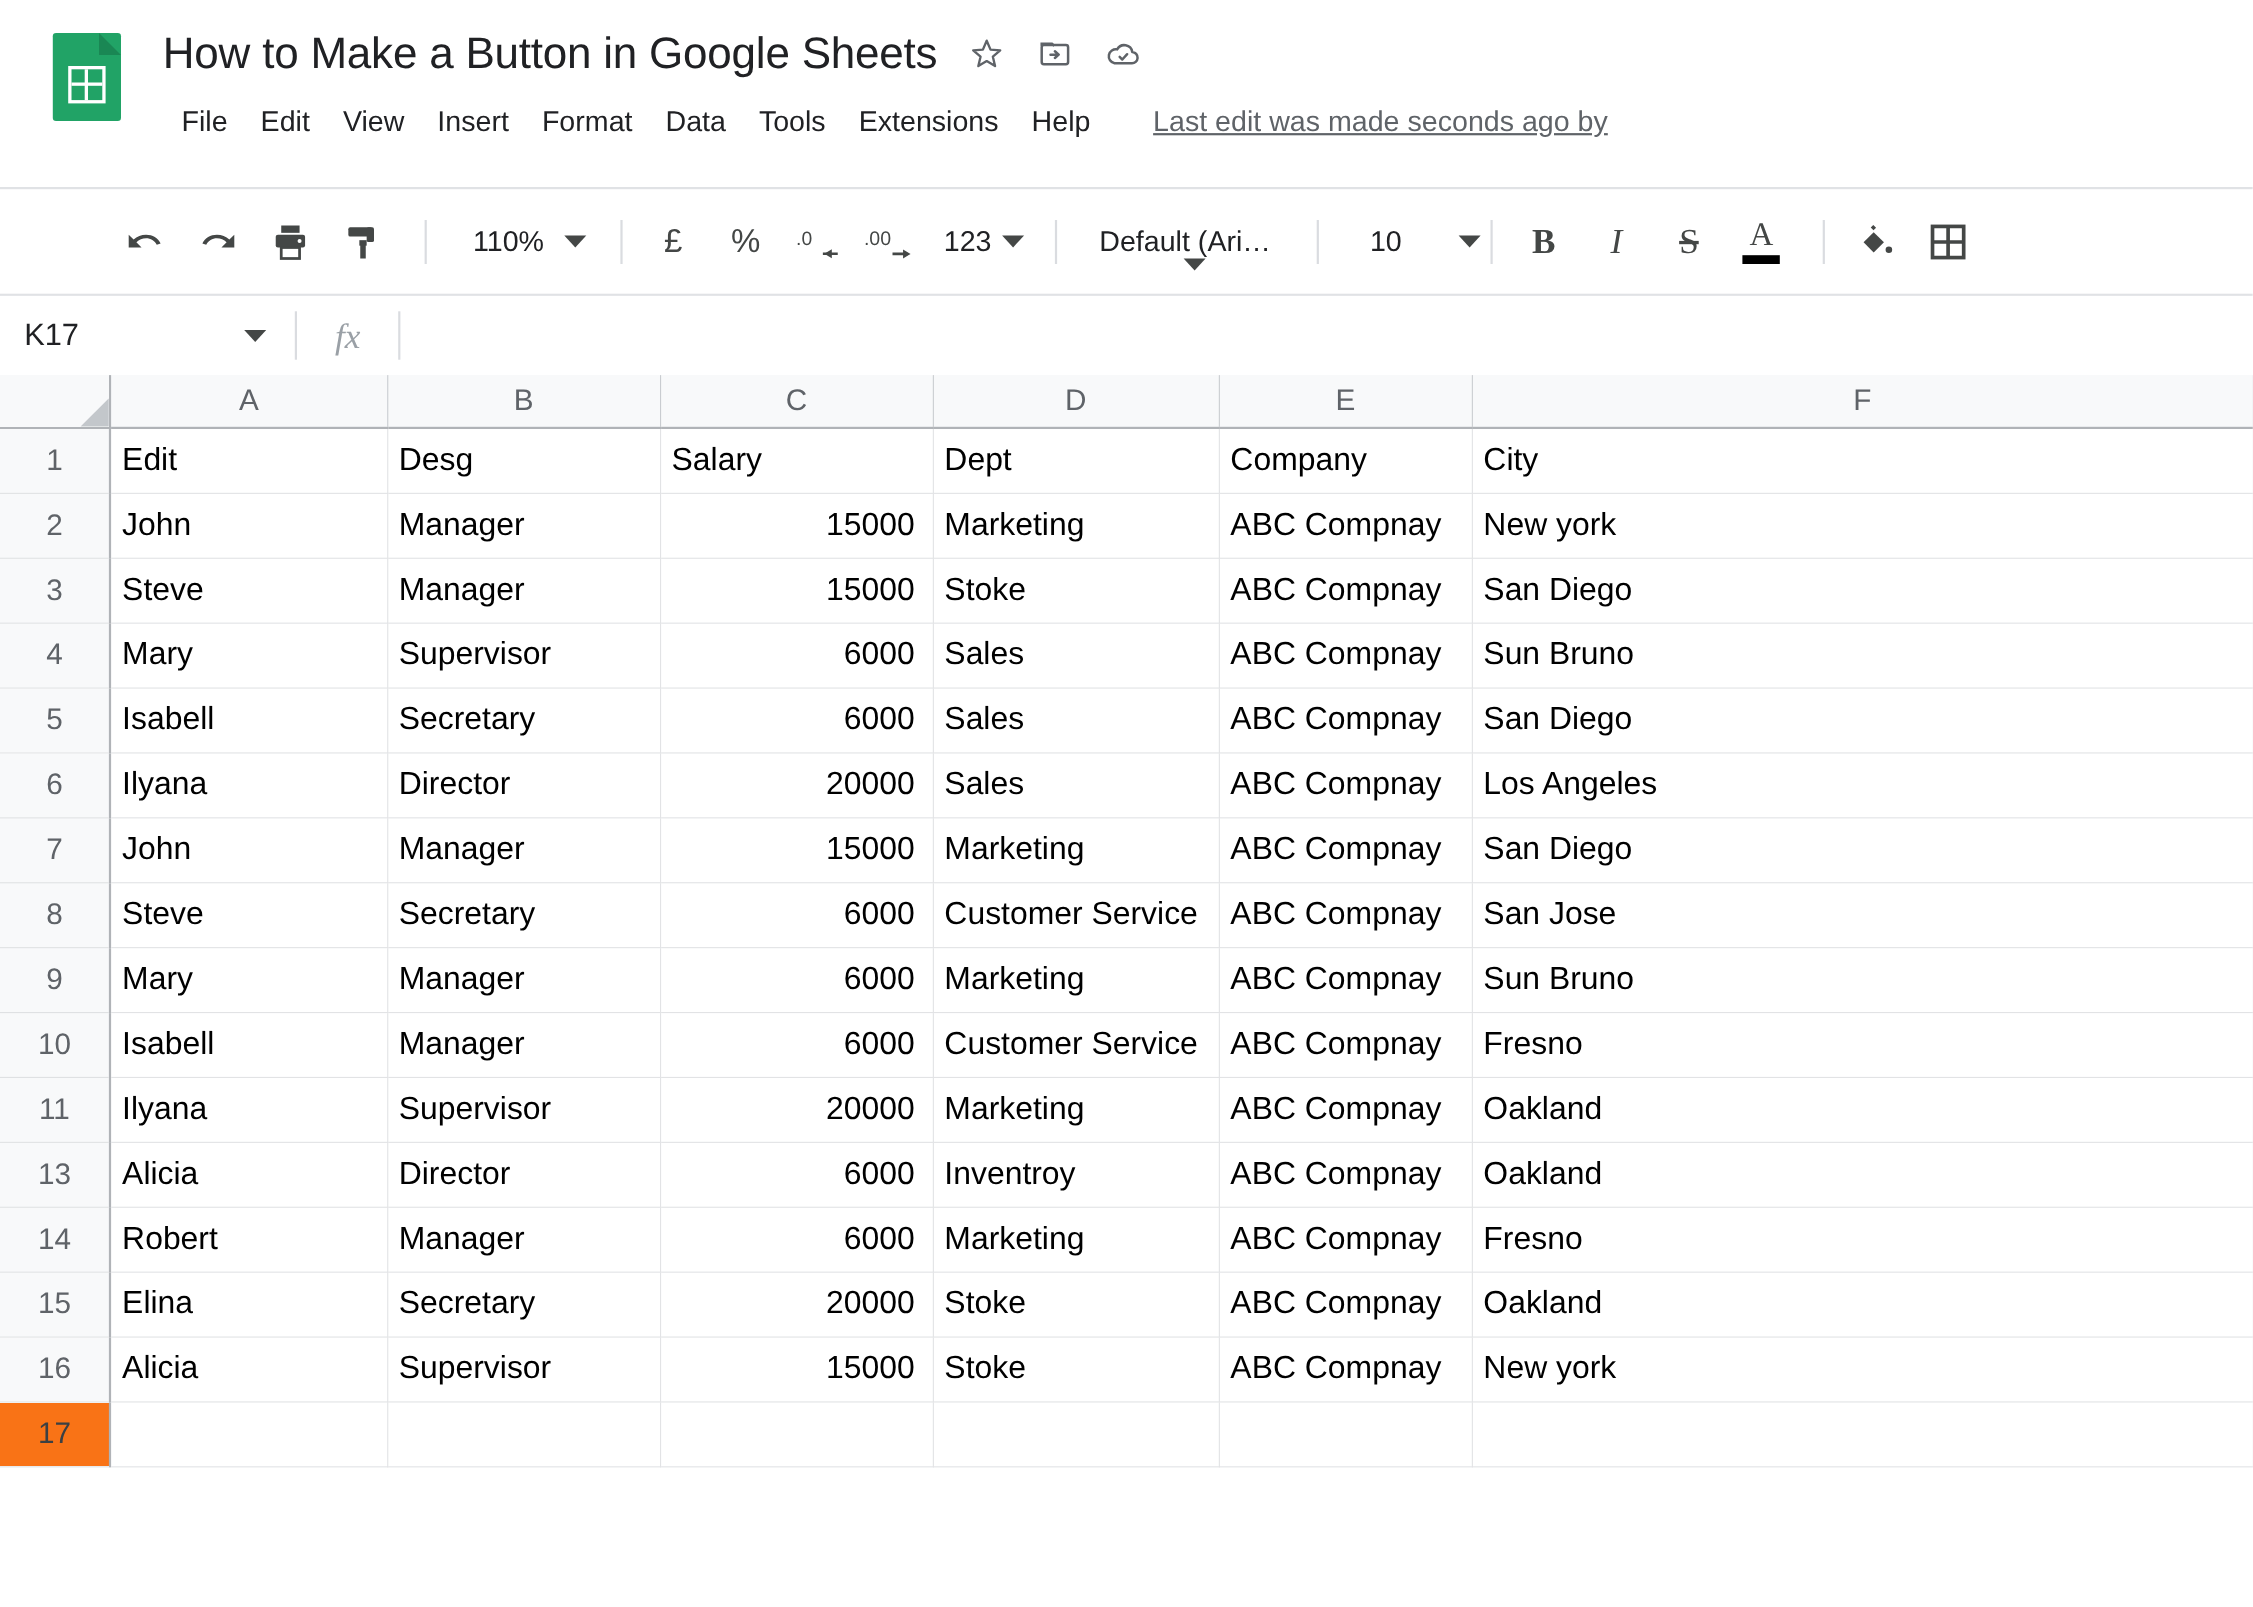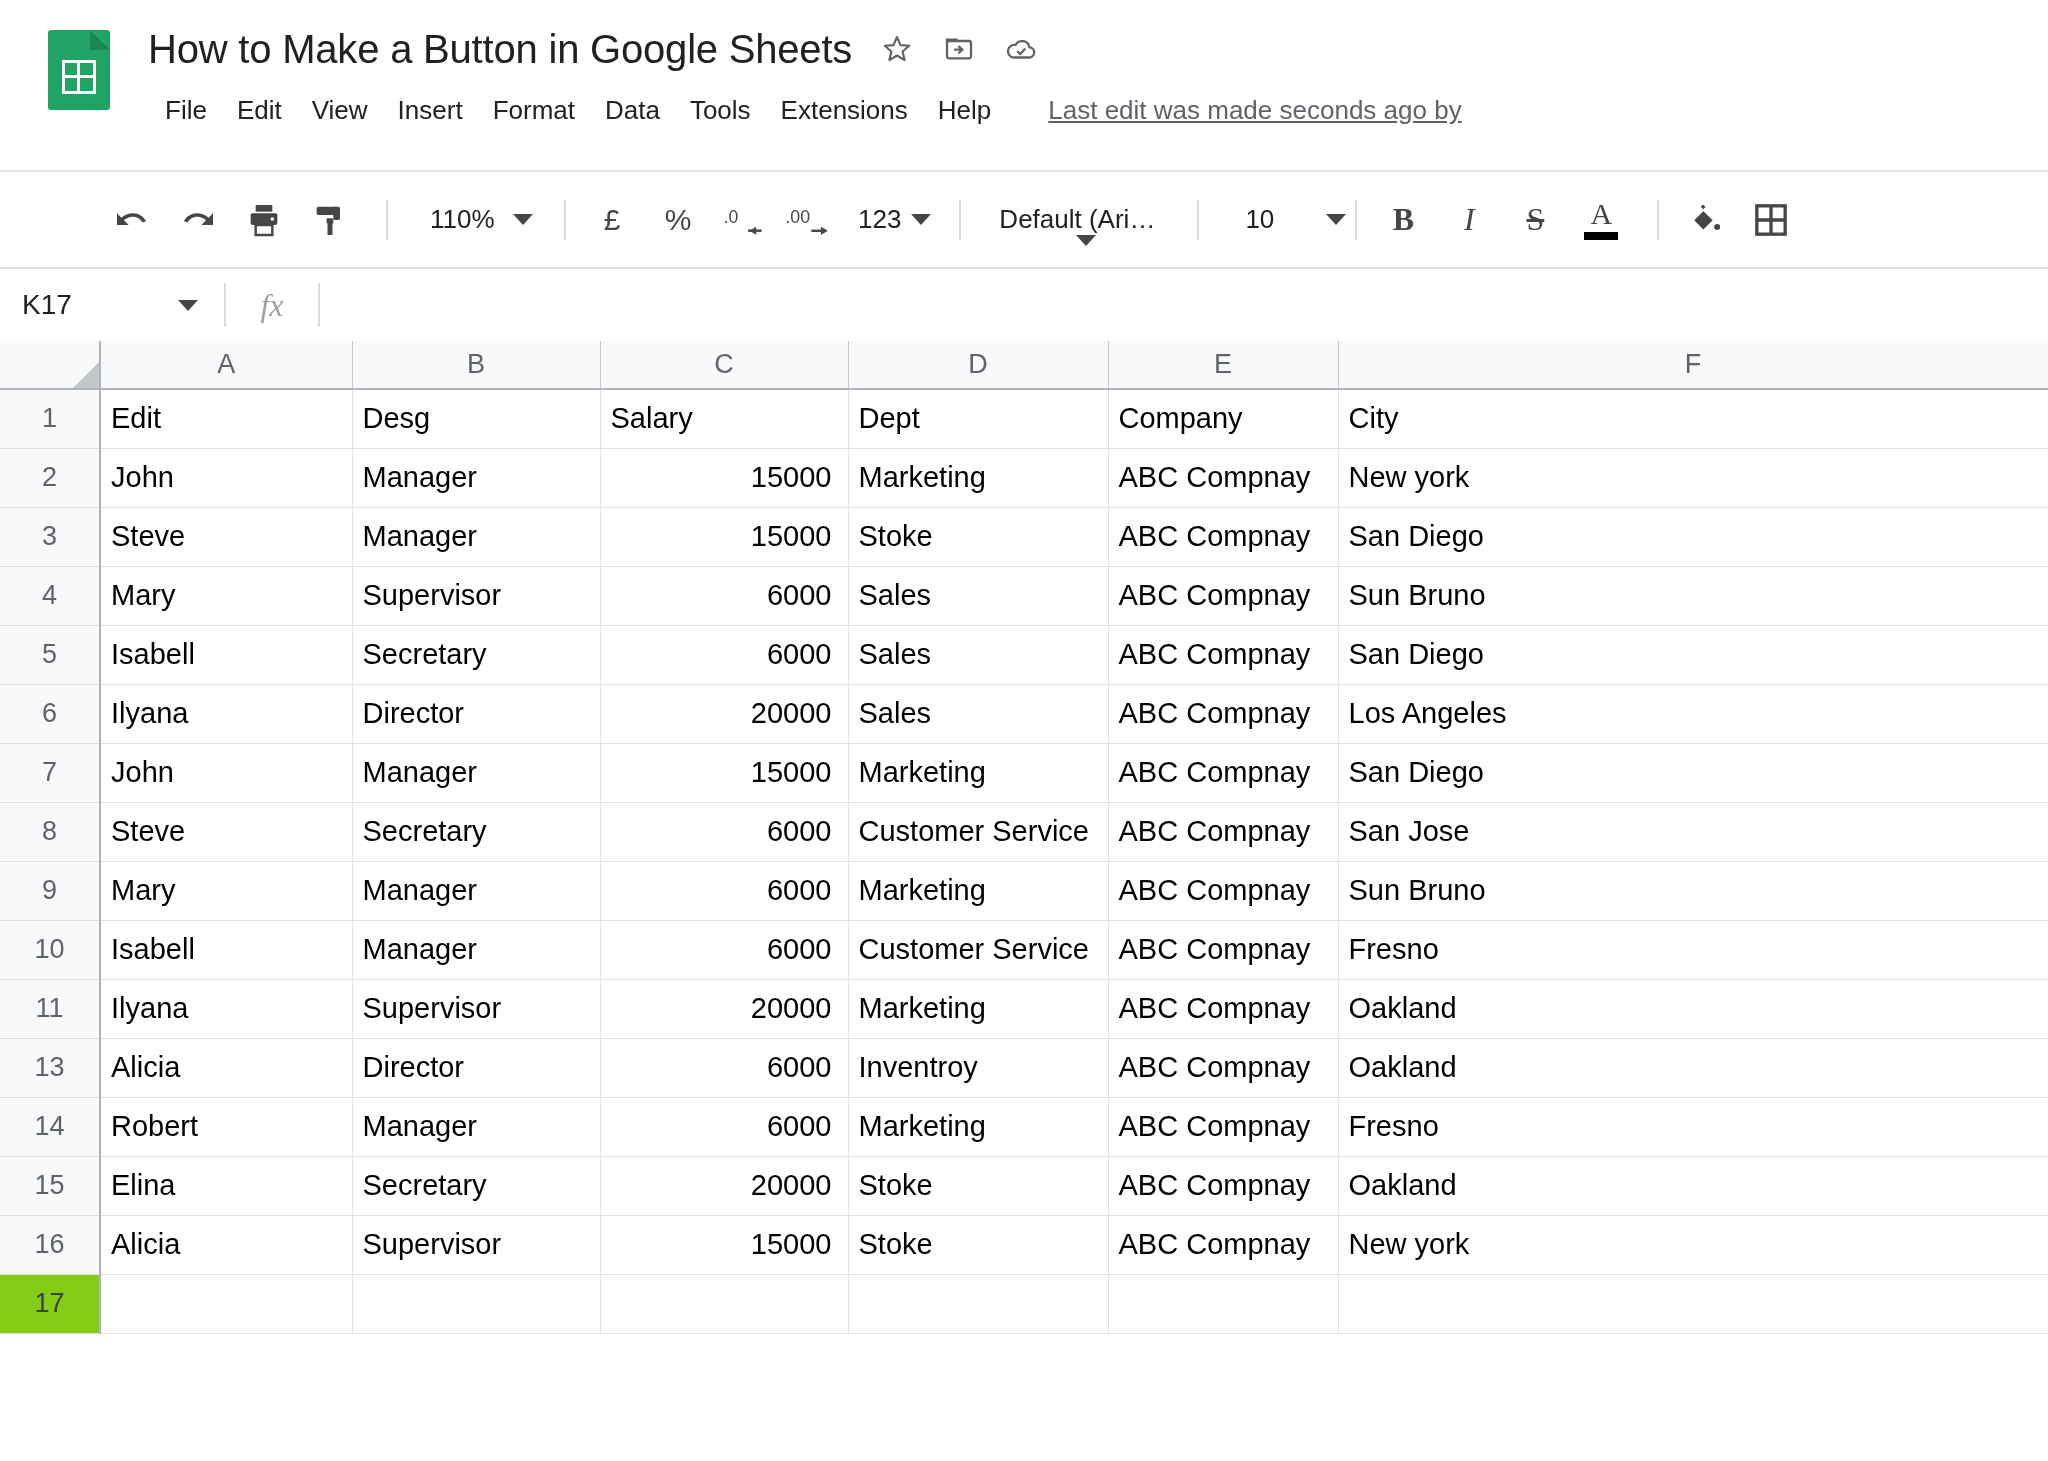--- a/index.html
+++ b/index.html
@@ -158,21 +158,21 @@
 
   
   #formula-divider { height: 2px; background: #e0e2e5; width: 100%; }
   #formulabar {
     height: 72px;
     display: flex;
     align-items: center;
     background: #ffffff;
   }
   #namebox {
-    width: 224px;
+    width: 268px;
     height: 100%;
     display: flex; align-items: center;
     padding-left: 22px;
     flex: 0 0 auto;
   }
   #namebox-value { font-size: 28px; color: #202124; }
   #namebox .caret { margin-left: auto; margin-right: 26px; }
   .fb-sep { width: 2px; height: 44px; background: #dadce0; flex: 0 0 auto; }
   #fx {
     width: 92px;
@@ -244,21 +244,21 @@
   #sheet tbody td.rowhdr {
     background: #f8f9fa;
     color: #5f6368;
     font-size: 27px;
     text-align: center;
     padding: 0;
     border-right: 2px solid #b0b3b7;
     border-bottom: 1px solid #dfe1e3;
   }
   #sheet tbody tr.selrow td.rowhdr {
-    background: #84cc16;
+    background: #f97316;
     color: #3c4043;
   }
   #sheet tbody td.num { text-align: right; padding-right: 16px; }
   #sheet tbody td.cell-f { border-right: 1px solid #e2e3e5; }
 </style>
 </head>
 <body>
 
 <div id="titlebar">
 

